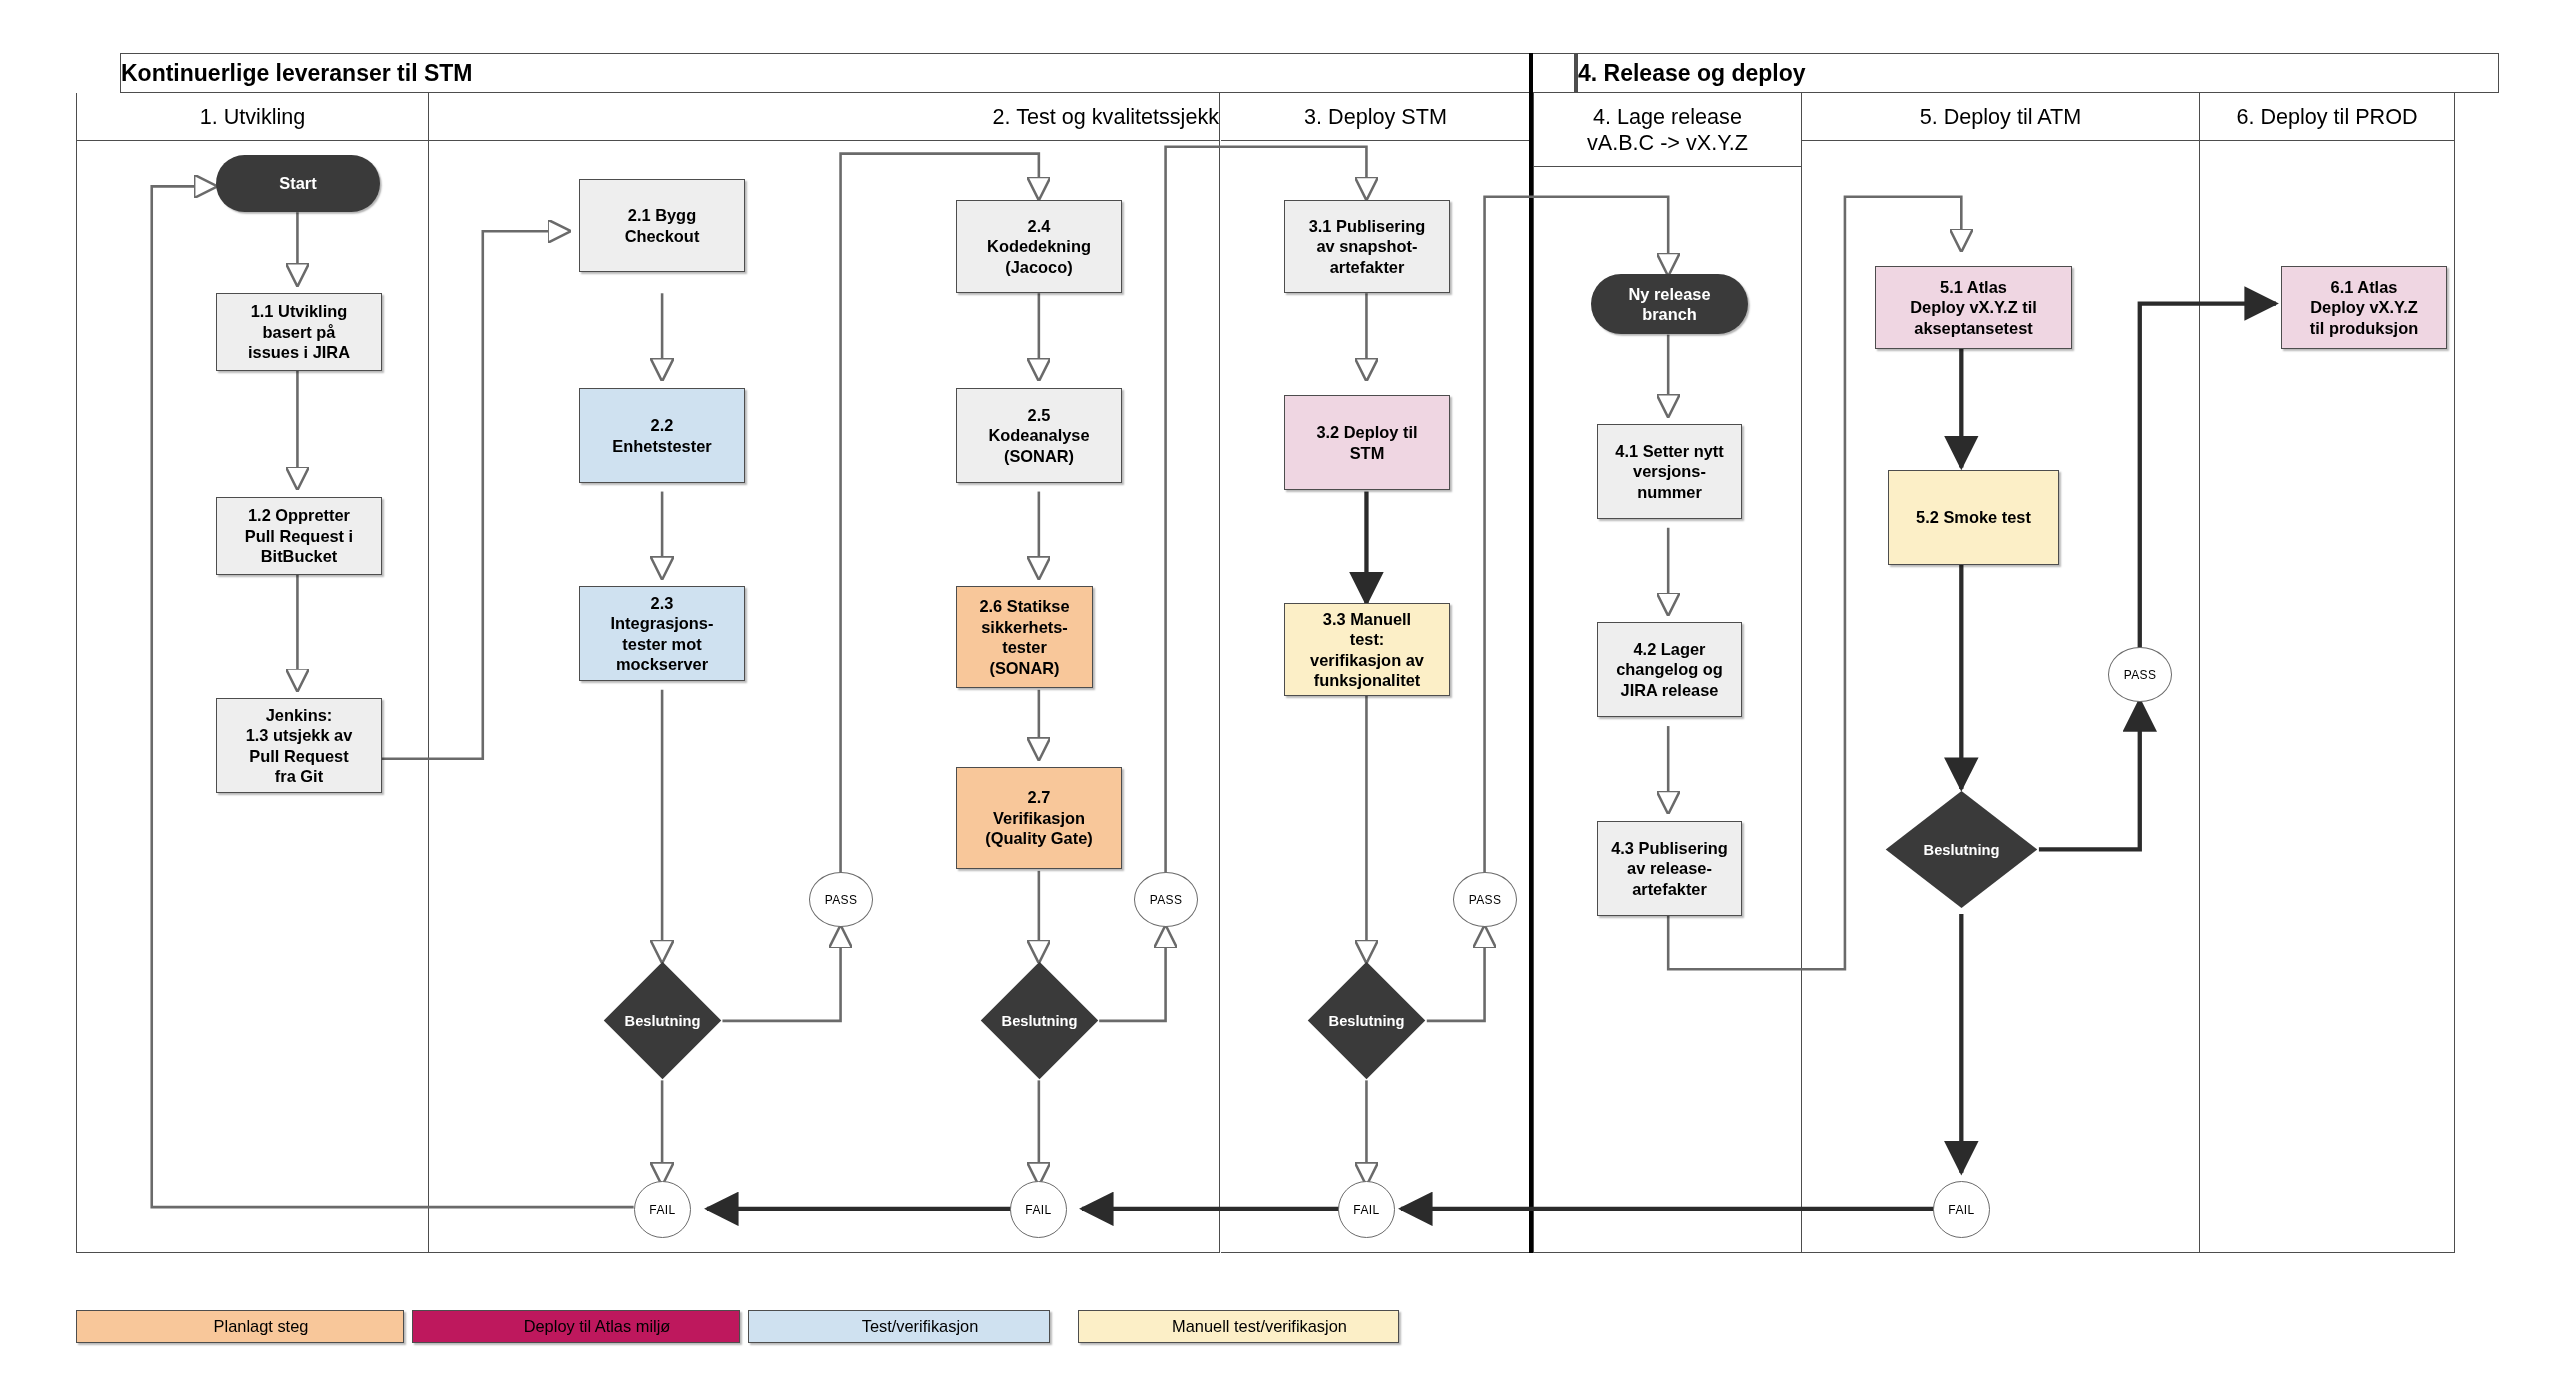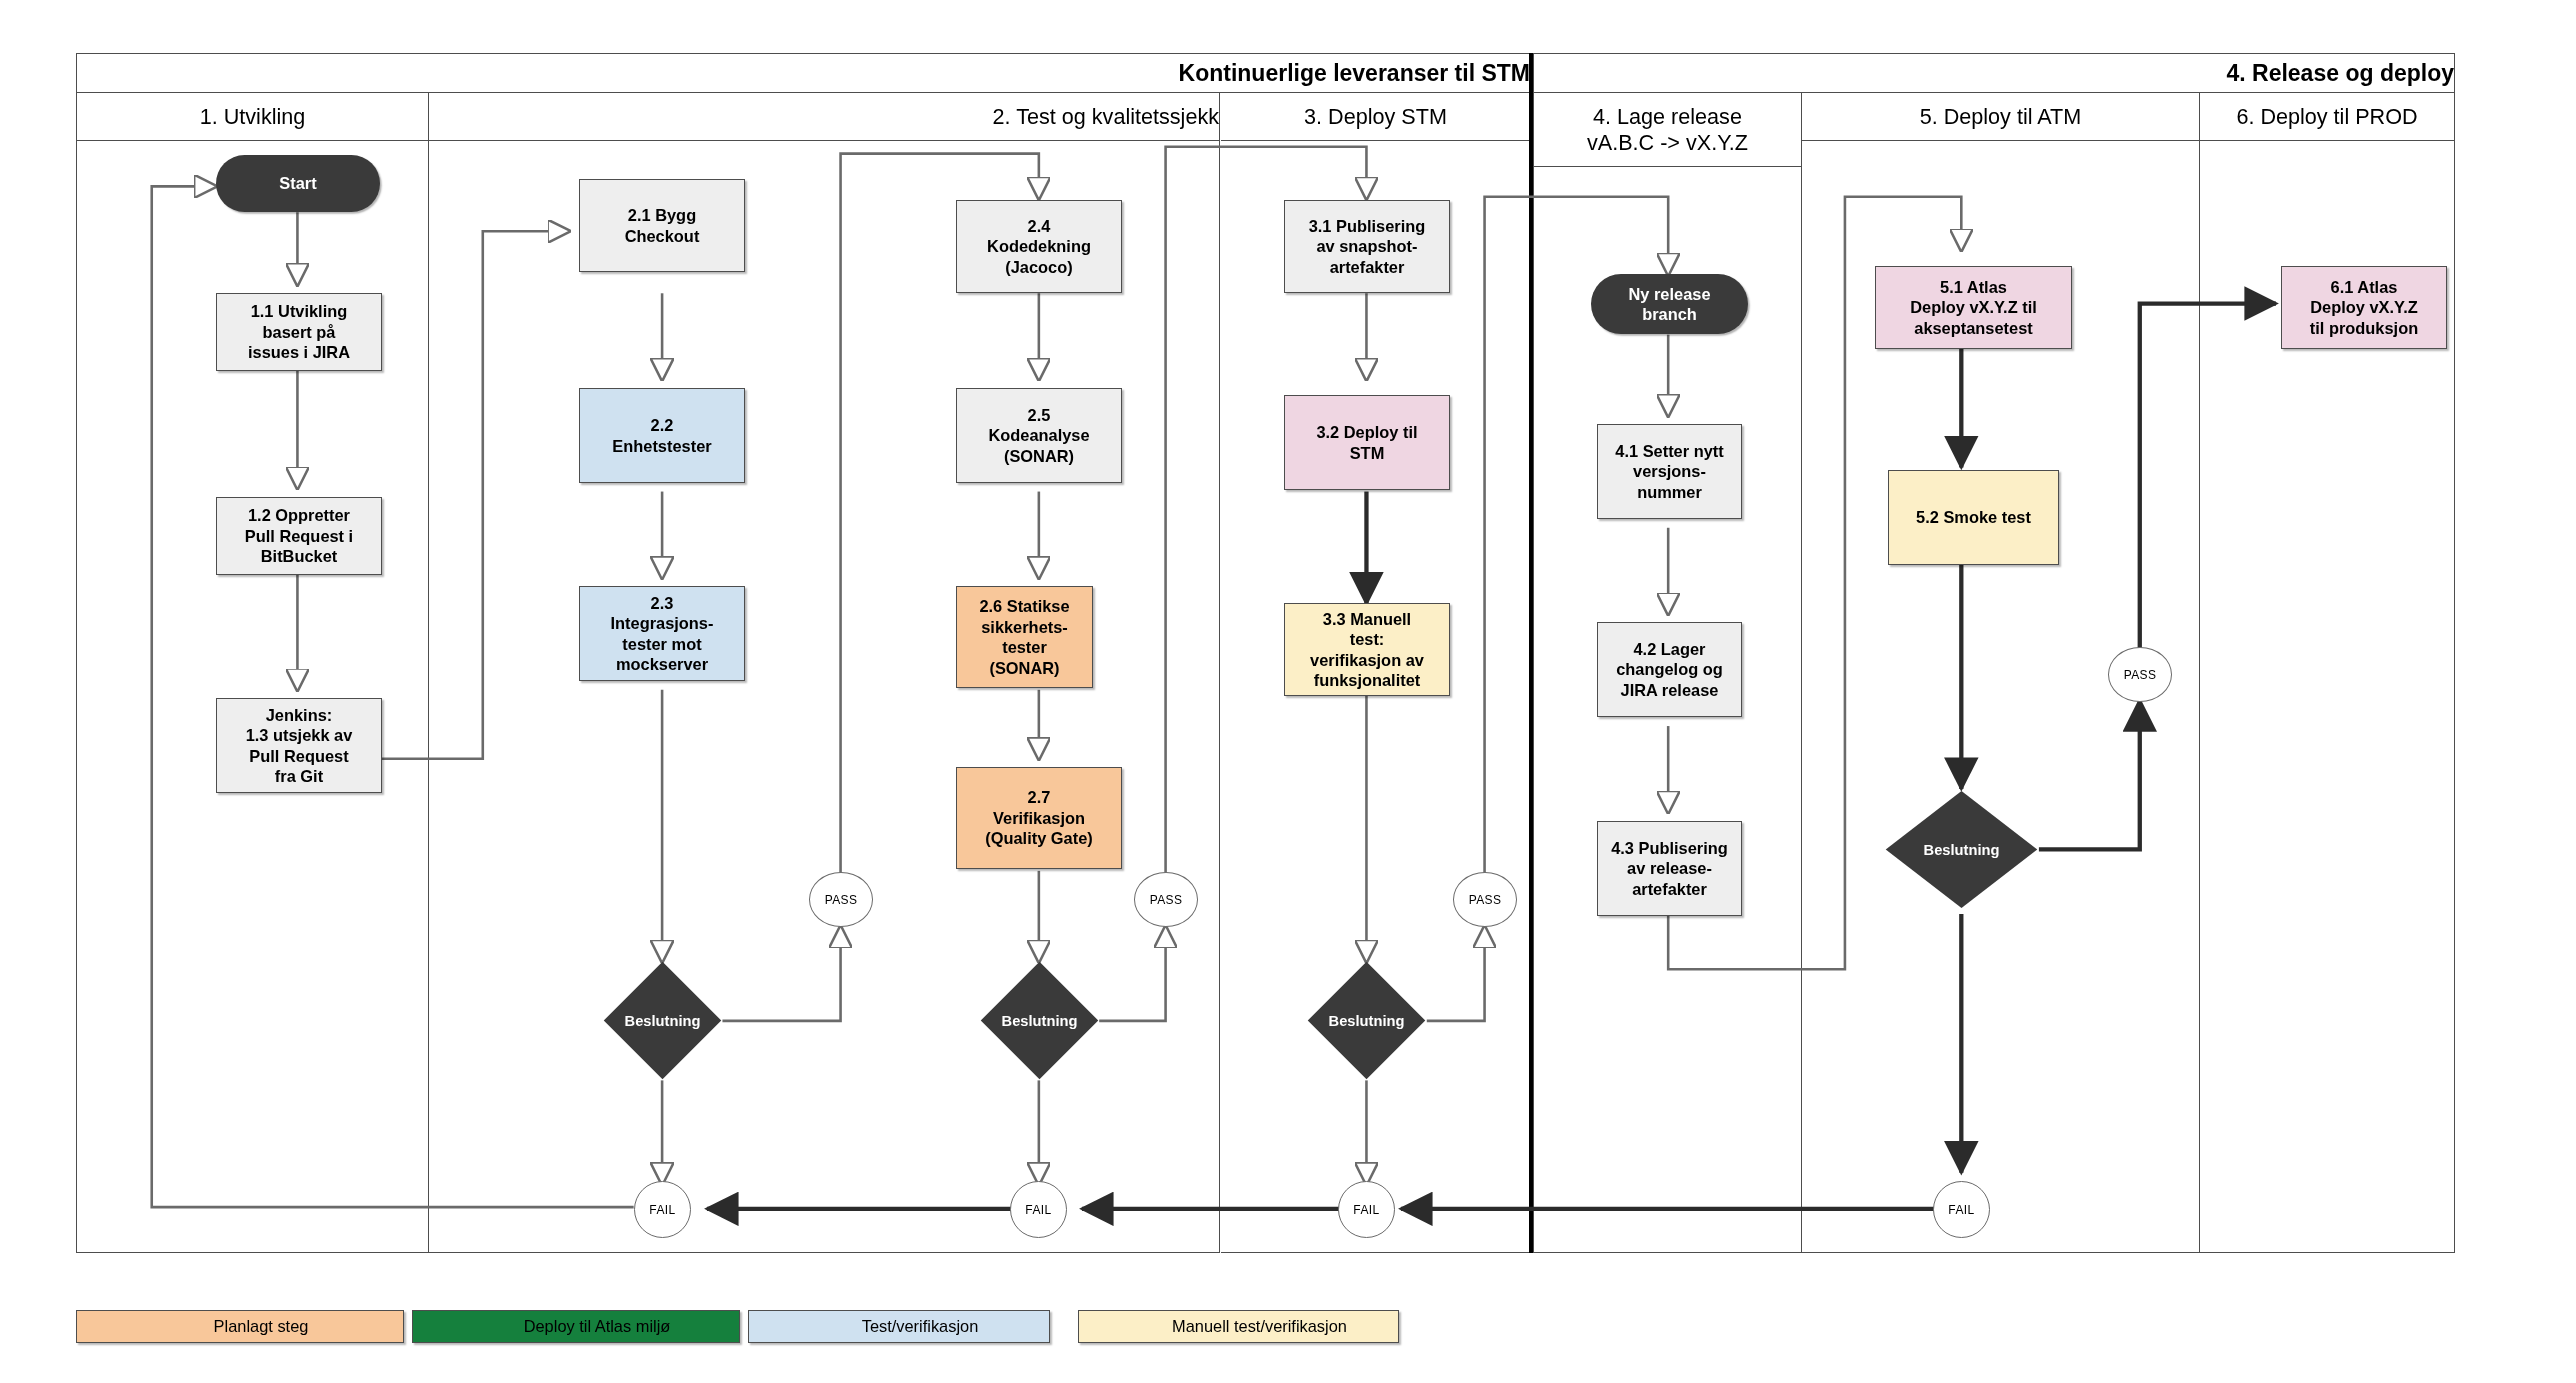--- a/index.html
+++ b/index.html
@@ -1,22 +1,22 @@
 <!DOCTYPE html>
 <html style="font-size:14px"><head>
 <meta charset="utf-8">
 <style>
   html,body{margin:0;padding:0;background:#ffffff;}
   body{font-family:"Liberation Sans",sans-serif;}
   #canvas{position:relative;width:2576px;height:1384px;background:#fff;overflow:hidden;}
   .abs{position:absolute;box-sizing:border-box;}
 
   
-  .pool-header{border:1.7px solid #4d4d4d;background:#fff;display:flex;align-items:center;justify-content:flex-end;
-               font-weight:bold;font-size:23px;color:#000;}
+  .pool-header{border:1.7px solid #4d4d4d;background:#fff;display:flex;align-items:center;justify-content:flex-start;
+               font-weight:bold;font-size:23px;color:#000;margin-left:44px;}
   .lane-header{border:1.7px solid #4d4d4d;border-top:none;background:#fff;display:flex;align-items:center;
                justify-content:center;text-align:center;font-size:21.6px;color:#000;line-height:1.18;}
   .lane-body{border:1.7px solid #4d4d4d;border-top:none;background:#fff;}
   .pool-sep{background:#000;}
 
   
   .node{display:flex;align-items:center;justify-content:center;text-align:center;
         font-size:16.4px;font-weight:bold;line-height:1.25;color:#000;
         border:1.7px solid #4d4d4d;box-shadow:1.7px 1.7px 1.7px rgba(0,0,0,.28);padding:1.7px 3.4px;}
   .n-gray{background:#eeeeee;}
@@ -268,21 +268,21 @@
   <div class="abs conn-node" style="left:1338px;top:1181px;width:57px;height:57px;">
       <span>FAIL</span>
     </div>
   <div class="abs conn-node" style="left:1933px;top:1181px;width:57px;height:57px;">
       <span>FAIL</span>
     </div>
 
   <div class="abs legend-item" style="left:76px;top:1310px;width:328px;height:33px;background:#f8c79a;">
     <span>Planlagt steg</span>
   </div>
-  <div class="abs legend-item" style="left:412px;top:1310px;width:328px;height:33px;background:#15803d;">
+  <div class="abs legend-item" style="left:412px;top:1310px;width:328px;height:33px;background:#be185d;">
     <span>Deploy til Atlas miljø</span>
   </div>
   <div class="abs legend-item" style="left:748px;top:1310px;width:302px;height:33px;background:#cfe1f0;">
     <span>Test/verifikasjon</span>
   </div>
   <div class="abs legend-item" style="left:1078px;top:1310px;width:321px;height:33px;background:#fcefc7;">
     <span>Manuell test/verifikasjon</span>
   </div>
 
 </div>

